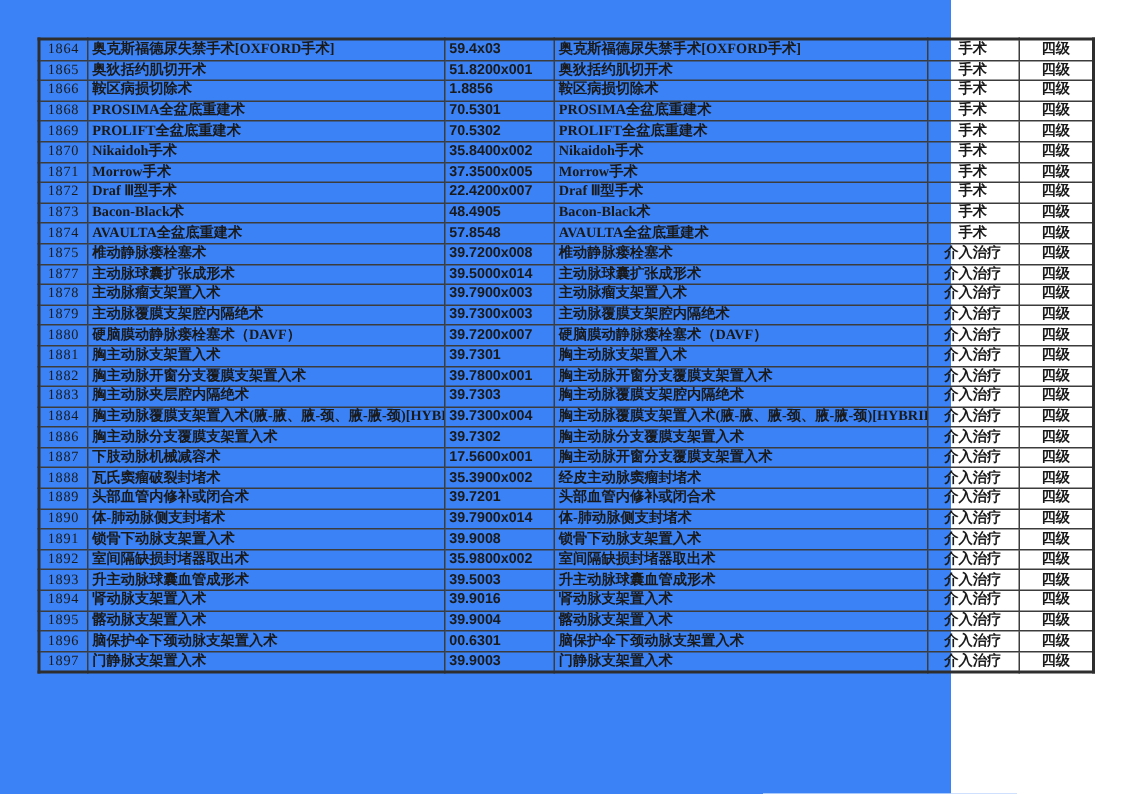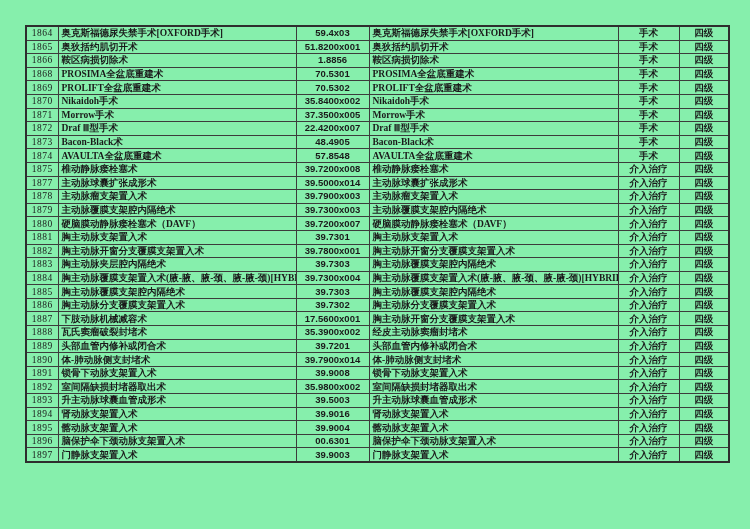--- a/index.html
+++ b/index.html
@@ -6,23 +6,23 @@
     margin: 0;
     padding: 0;
     background: #ffffff;
     width: 750px;
     height: 529px;
     overflow: hidden;
     font-family: "Liberation Serif", serif;
   }
   .page {
     position: relative;
-    width: 750px;
+    width: 634px;
     height: 529px;
-    background: #86efac;
+    background: #3b82f6;
   }
   .table-wrap {
     position: absolute;
     left: 25px;
     top: 25px;
   }
   table.proc-table {
     border-collapse: collapse;
     table-layout: fixed;
     width: 703px;
@@ -46,21 +46,21 @@
     letter-spacing: 0.5px;
     padding: 0;
   }
   td.c-name {
     text-align: left;
     font-family: "Liberation Serif", serif;
     font-weight: 600;
     font-size: 9.5px;
   }
   td.c-code {
-    text-align: center;
+    text-align: left;
     font-family: "Liberation Sans", sans-serif;
     font-weight: 600;
     font-size: 9.5px;
     color: #222;
   }
   td.c-cat, td.c-level {
     text-align: center;
     font-family: "Liberation Serif", serif;
     font-weight: 600;
     font-size: 9.5px;
@@ -228,28 +228,20 @@
   </tr>
           <tr>
     <td class="c-no">1884</td>
     <td class="c-name">胸主动脉覆膜支架置入术(腋-腋、腋-颈、腋-腋-颈)[HYBRID复合手术]</td>
     <td class="c-code">39.7300x004</td>
     <td class="c-name">胸主动脉覆膜支架置入术(腋-腋、腋-颈、腋-腋-颈)[HYBRID复合手术]</td>
     <td class="c-cat">介入治疗</td>
     <td class="c-level">四级</td>
   </tr>
           <tr>
-    <td class="c-no">1885</td>
-    <td class="c-name">胸主动脉覆膜支架腔内隔绝术</td>
-    <td class="c-code">39.7303</td>
-    <td class="c-name">胸主动脉覆膜支架腔内隔绝术</td>
-    <td class="c-cat">介入治疗</td>
-    <td class="c-level">四级</td>
-  </tr>
-          <tr>
     <td class="c-no">1886</td>
     <td class="c-name">胸主动脉分支覆膜支架置入术</td>
     <td class="c-code">39.7302</td>
     <td class="c-name">胸主动脉分支覆膜支架置入术</td>
     <td class="c-cat">介入治疗</td>
     <td class="c-level">四级</td>
   </tr>
           <tr>
     <td class="c-no">1887</td>
     <td class="c-name">下肢动脉机械减容术</td>

